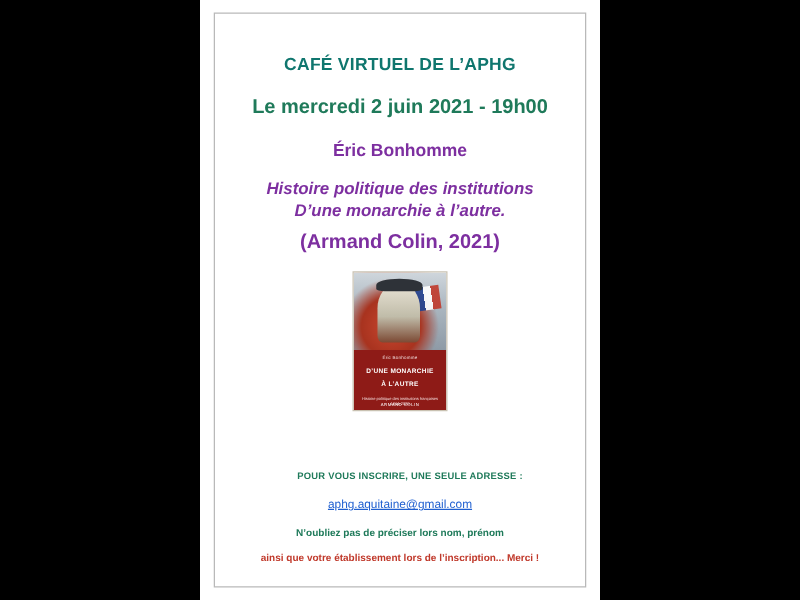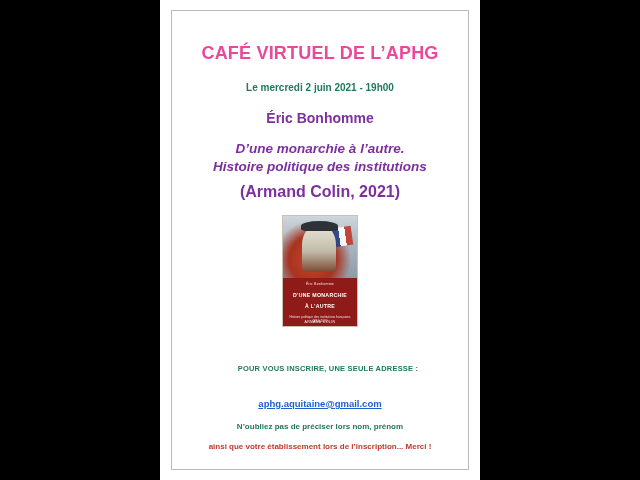--- a/index.html
+++ b/index.html
@@ -35,31 +35,31 @@
     width: 298px;
     height: 460px;
     border: 1px solid #b9b9b9;
     box-sizing: border-box;
     padding: 16px 14px 10px 14px;
     display: flex;
     flex-direction: column;
     align-items: center;
   }
   .title {
-    color: #ec4899;
-    font-weight: bold;
-    font-size: 18px;
+    color: #0f766e;
+    font-weight: bold;
+    font-size: 14px;
     letter-spacing: 0.2px;
     text-align: center;
     margin-top: 16px;
   }
   .date {
     color: #1f7a5a;
     font-weight: bold;
-    font-size: 10px;
+    font-size: 16px;
     text-align: center;
     margin-top: 18px;
   }
   .author {
     color: #7d2fa0;
     font-weight: bold;
     font-size: 14px;
     text-align: center;
     margin-top: 17px;
   }
@@ -177,25 +177,25 @@
     font-weight: bold;
     font-size: 7.5px;
     letter-spacing: 0.2px;
     text-align: center;
     margin-top: 10px;
     padding-left: 16px;
   }
   .email {
     display: block;
     color: #1f5fd0;
-    font-weight: bold;
+    font-weight: normal;
     font-size: 9.5px;
     text-decoration: underline;
     text-align: center;
-    margin-top: 25px;
+    margin-top: 13px;
   }
   .note1 {
     color: #1f7a5a;
     font-weight: bold;
     font-size: 8px;
     text-align: center;
     margin-top: 13px;
   }
   .note2 {
     color: #c0392b;
@@ -213,22 +213,22 @@
   <div class="poster">
     <div class="poster-inner">
 
       <div class="title">CAFÉ VIRTUEL DE L’APHG</div>
 
       <div class="date">Le mercredi 2 juin 2021 - 19h00</div>
 
       <div class="author">Éric Bonhomme</div>
 
       <div class="book-title">
+        <div>Histoire politique des institutions</div>
         <div>D’une monarchie à l’autre.</div>
-        <div>Histoire politique des institutions</div>
       </div>
 
       <div class="publisher">(Armand Colin, 2021)</div>
 
       <div class="cover">
         <div class="cover-art">
           <div class="flag"></div>
           <div class="fig"></div>
           <div class="hat"></div>
         </div>

